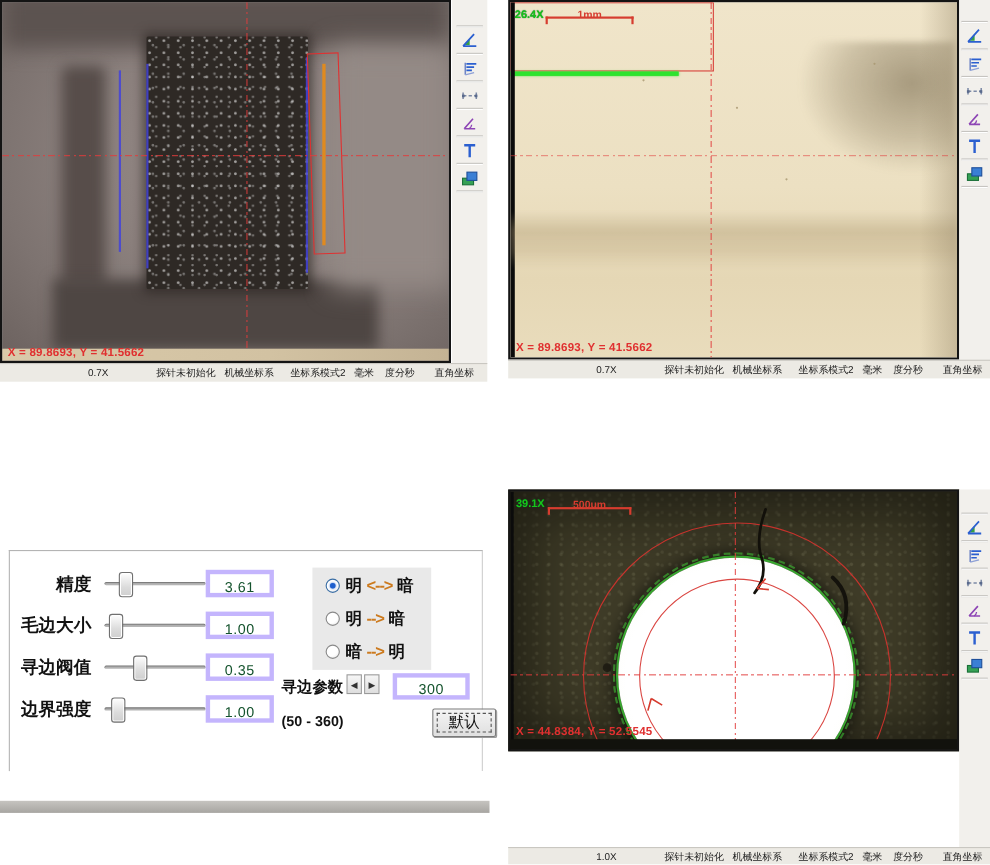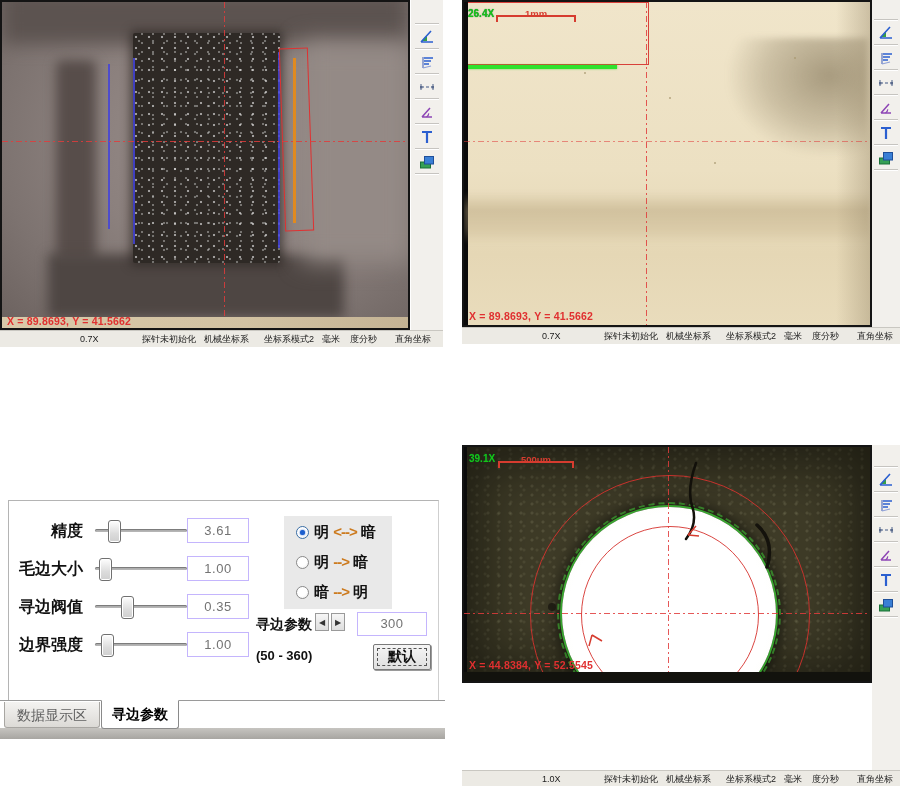--- a/index.html
+++ b/index.html
@@ -73,38 +73,38 @@
   
   .statusbar{position:absolute;height:16px;background:#eceae4;border-top:1px solid #c9c7c1;font-size:9px;color:#222;}
   .statusbar span{position:absolute;top:0;line-height:16px;white-space:nowrap;}
 
   
   #panel{left:8px;top:500px;width:429px;height:200px;background:#fff;border-top:1px solid #b4b4b4;border-left:1px solid #b4b4b4;border-right:1px solid #cfcfcf;}
   .plabel{position:absolute;width:74px;text-align:right;font-size:16px;font-weight:600;color:#111;white-space:nowrap;}
   .slider{position:absolute;width:92px;height:22px;}
   .strack{position:absolute;left:0;right:0;top:10px;height:3px;background:#b5b5b5;border-radius:2px;box-shadow:0 1px 0 #fff,inset 0 1px 1px rgba(0,0,0,.35);}
   .thumb{position:absolute;top:1px;width:11px;height:21px;background:linear-gradient(180deg,#fefefe,#dcdcdc 60%,#cfcfcf);border:1px solid #707070;border-radius:3px;box-shadow:inset 0 0 0 1px #fff;}
-  .valbox{position:absolute;width:62px;height:25px;border:1px solid #c4b5fd;box-sizing:border-box;background:#fff;
-    text-align:center;line-height:23px;font-size:13px;color:#737373;letter-spacing:.5px;}
+  .valbox{position:absolute;width:62px;height:25px;border:4px solid #c4b5fd;box-sizing:border-box;background:#fff;
+    text-align:center;line-height:23px;font-size:13px;color:#14532d;letter-spacing:.5px;}
   .sr1 .thumb{left:13px;} .sr2 .thumb{left:4px;} .sr3 .thumb{left:26px;} .sr4 .thumb{left:6px;}
 
   .radiogroup{position:absolute;left:275px;top:15px;width:108px;height:93px;background:#e9e9e9;}
   .radiorow{position:absolute;left:12px;height:22px;display:flex;align-items:center;cursor:default;justify-content:center;}
   .radio{width:13px;height:13px;border-radius:50%;border:1px solid #8a8a8a;background:radial-gradient(circle at 35% 30%,#fff 55%,#e4e4e4);box-sizing:border-box;position:relative;flex:none;}
   .radiorow.checked .radio{border-color:#3a6ea5;}
   .radiorow.checked .radio::after{content:"";position:absolute;left:3px;top:3px;width:5px;height:5px;border-radius:50%;background:#1d5fce;box-shadow:0 0 2px #1d5fce;}
   .rlab{margin-left:5px;font-size:15px;font-weight:600;color:#111;white-space:nowrap;}
   .rarrow{color:#cc7a1e;font-weight:bold;letter-spacing:-1px;}
 
   .ptlabel{position:absolute;font-size:14px;font-weight:600;color:#111;white-space:nowrap;}
   .spinbtn{position:absolute;width:14px;height:18px;background:linear-gradient(180deg,#f6f6f6,#dedede);border:1px solid #9a9a9a;box-sizing:border-box;
     display:flex;align-items:center;justify-content:center;font-size:8px;color:#333;}
   .rangetext{position:absolute;font-size:13px;font-weight:700;color:#111;}
   .defbtn{position:absolute;width:58px;height:26px;background:linear-gradient(180deg,#f5f5f5,#dfdfdf);border:1px solid #7a7a7a;box-sizing:border-box;border-radius:2px;
-    display:flex;align-items:center;justify-content:center;font-size:14px;font-weight:700;color:#111;box-shadow:1px 1px 0 #9a9a9a;}
+    display:flex;align-items:center;justify-content:center;font-size:14px;font-weight:400;color:#111;box-shadow:1px 1px 0 #9a9a9a;margin-left:20px;}
   .defbtn .focusrect{position:absolute;inset:3px;border:1px dashed #555;display:flex;align-items:center;justify-content:center;}
 
   .tabstrip{position:absolute;left:0;top:700px;width:445px;height:28px;border-top:1px solid #9a9a9a;}
   .tab{position:absolute;box-sizing:border-box;text-align:center;font-size:14px;line-height:26px;white-space:nowrap;}
   .tab.inactive{left:4px;top:1px;width:96px;height:26px;background:linear-gradient(180deg,#f4f3f1,#dcdad6);border:1px solid #a8a6a2;border-top:none;color:#5f5f5f;border-radius:0 0 3px 3px;}
   .tab.active{left:101px;top:-1px;width:78px;height:29px;background:#ffffff;border:1px solid #8a8a8a;border-top:1px solid #ffffff;color:#000;font-weight:600;border-radius:0 0 3px 3px;z-index:2;}
   .graybar{position:absolute;left:0;top:728px;width:445px;height:11px;background:linear-gradient(180deg,#c6c4c0,#a7a5a1);}
 </style>
 </head>
 <body>
@@ -322,24 +322,20 @@
     <div class="spinbtn" style="left:322px;top:112px;">▶</div>
     <div class="valbox" style="left:348px;top:111px;width:70px;height:24px;line-height:22px;">300</div>
     <div class="rangetext" style="left:247px;top:147px;">(50 - 360)</div>
     <div class="defbtn" style="left:364px;top:143px;">
       <div class="focusrect">
           <span>默认</span>
         </div>
     </div>
   </div>
 
-  <div class="tabstrip">
-    <div class="tab inactive">数据显示区</div>
-    <div class="tab active">寻边参数</div>
-  </div>
   <div class="graybar"></div>
 
   <div class="viewport" id="v3">
     <div class="vp-left-strip" style="width:3px;"></div>
     <div class="abs hole"></div>
     <div class="redcircle" style="left:66px;top:28px;width:278px;height:278px;"></div>
     <div class="redcircle" style="left:117px;top:79px;width:176px;height:176px;"></div>
     <div class="dashh" style="left:0;top:166px;width:100%;"></div>
     <div class="dashv" style="left:204px;top:0;height:100%;"></div>
     <svg class="abs" style="left:0;top:0;" width="406" height="321" viewBox="0 0 406 321">

